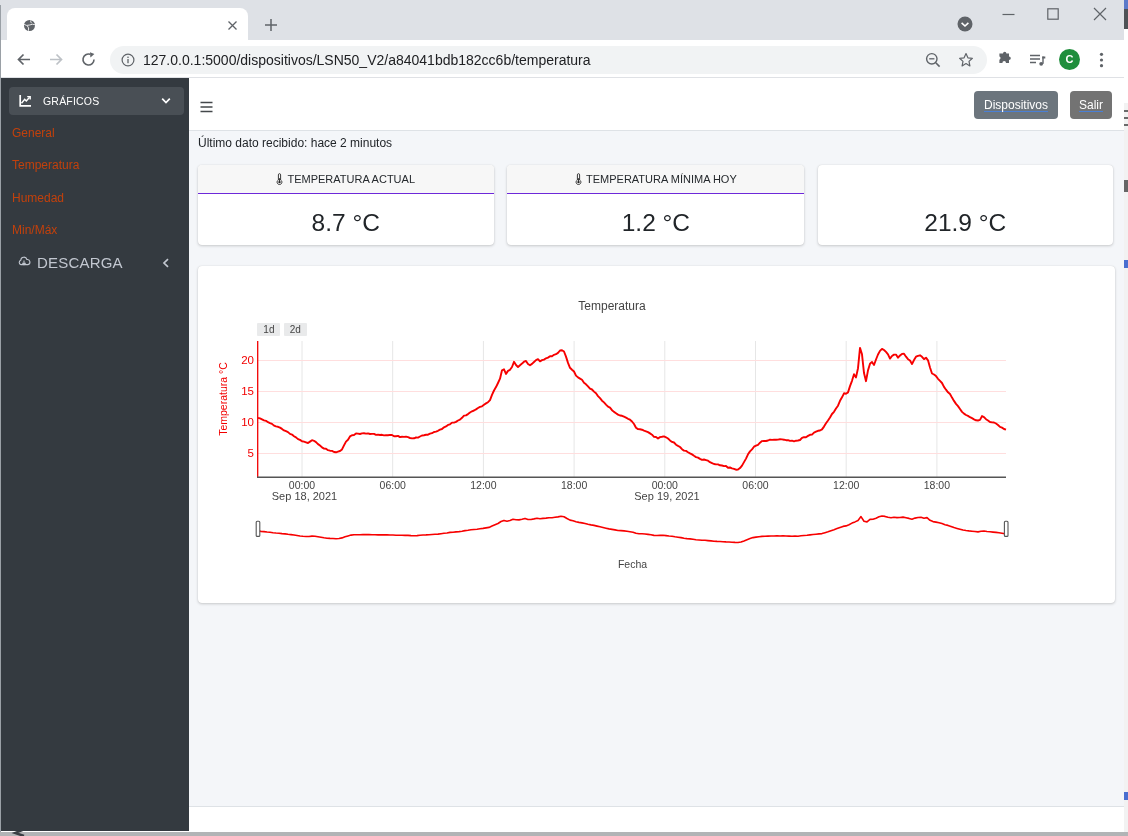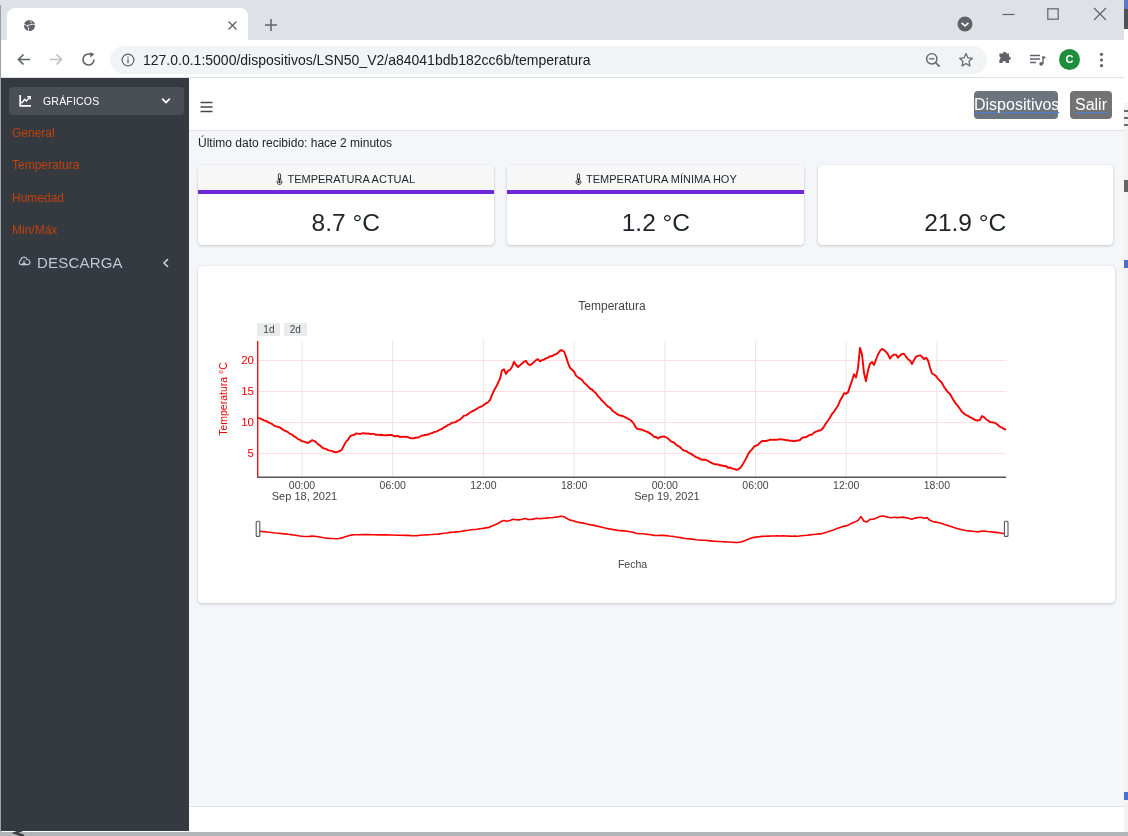--- a/index.html
+++ b/index.html
@@ -20,25 +20,25 @@
 #sidebar{left:1px;top:78px;width:188px;height:753px;background:#343a40}
 #navbar{left:189px;top:78px;width:935px;height:53px;background:#fff;border-bottom:1px solid #dee2e6}
 #content{left:189px;top:131px;width:935px;height:675px;background:#f4f6f9}
 #footer{left:189px;top:806px;width:935px;height:25px;background:#fff;border-top:1px solid #dee2e6}
 #botwhite{left:1px;top:831px;width:1123px;height:1px;background:#fff}
 .sbitem{left:12px;width:160px;height:20px;font-size:12px;color:#c2410c;line-height:20px}
 #sbactive{left:9px;top:87px;width:175px;height:28px;background:#494f55;border-radius:4px}
 #sbactive .txt{position:absolute;left:34px;top:0;line-height:28px;font-size:10.5px;color:#fff;letter-spacing:.2px}
 #descarga{left:9px;top:249px;width:175px;height:27px}
 #descarga .txt{position:absolute;left:28px;top:0;line-height:27px;font-size:15px;color:#c2c7d0;letter-spacing:.2px}
-.btn{height:28px;border-radius:4px;color:#fff;font-size:16px;text-align:center;line-height:28px}
+.btn{height:28px;border-radius:4px;color:#fff;font-size:12px;text-align:center;line-height:28px}
 .btn u{text-decoration-color:#4a7fd4;text-decoration-thickness:1px;text-underline-offset:2px}
 
 .card{background:#fff;border-radius:4px;box-shadow:0 0 1px rgba(0,0,0,.15),0 1px 3px rgba(0,0,0,.18)}
-.chead{position:absolute;left:0;top:0;right:0;height:29px;background:#f7f7f7;border-bottom:4px solid #6d28d9;border-radius:4px 4px 0 0;text-align:center;line-height:29px;font-size:11px;color:#25292d}
+.chead{position:absolute;left:0;top:0;right:0;height:29px;background:#f7f7f7;border-bottom:1px solid #6d28d9;border-radius:4px 4px 0 0;text-align:center;line-height:29px;font-size:11px;color:#25292d}
 .cval{position:absolute;left:0;top:29px;right:0;bottom:0;text-align:center;font-size:24.5px;font-weight:400;color:#212529;line-height:58px}
 .rsel{position:absolute;background:#e9eaeb;border-radius:1px;font-size:10px;color:#444;text-align:center;line-height:13px;height:13px;width:23px}
 </style></head>
 <body>
 <div id="stage">
 
 <div class="abs" id="tabstrip"></div>
 <div class="abs" id="tab"></div>
 <svg class="abs" style="left:23px;top:19px" width="13" height="13" viewBox="0 0 13 13">
  <circle cx="6.5" cy="6.5" r="5.5" fill="#5f6368"></circle>

